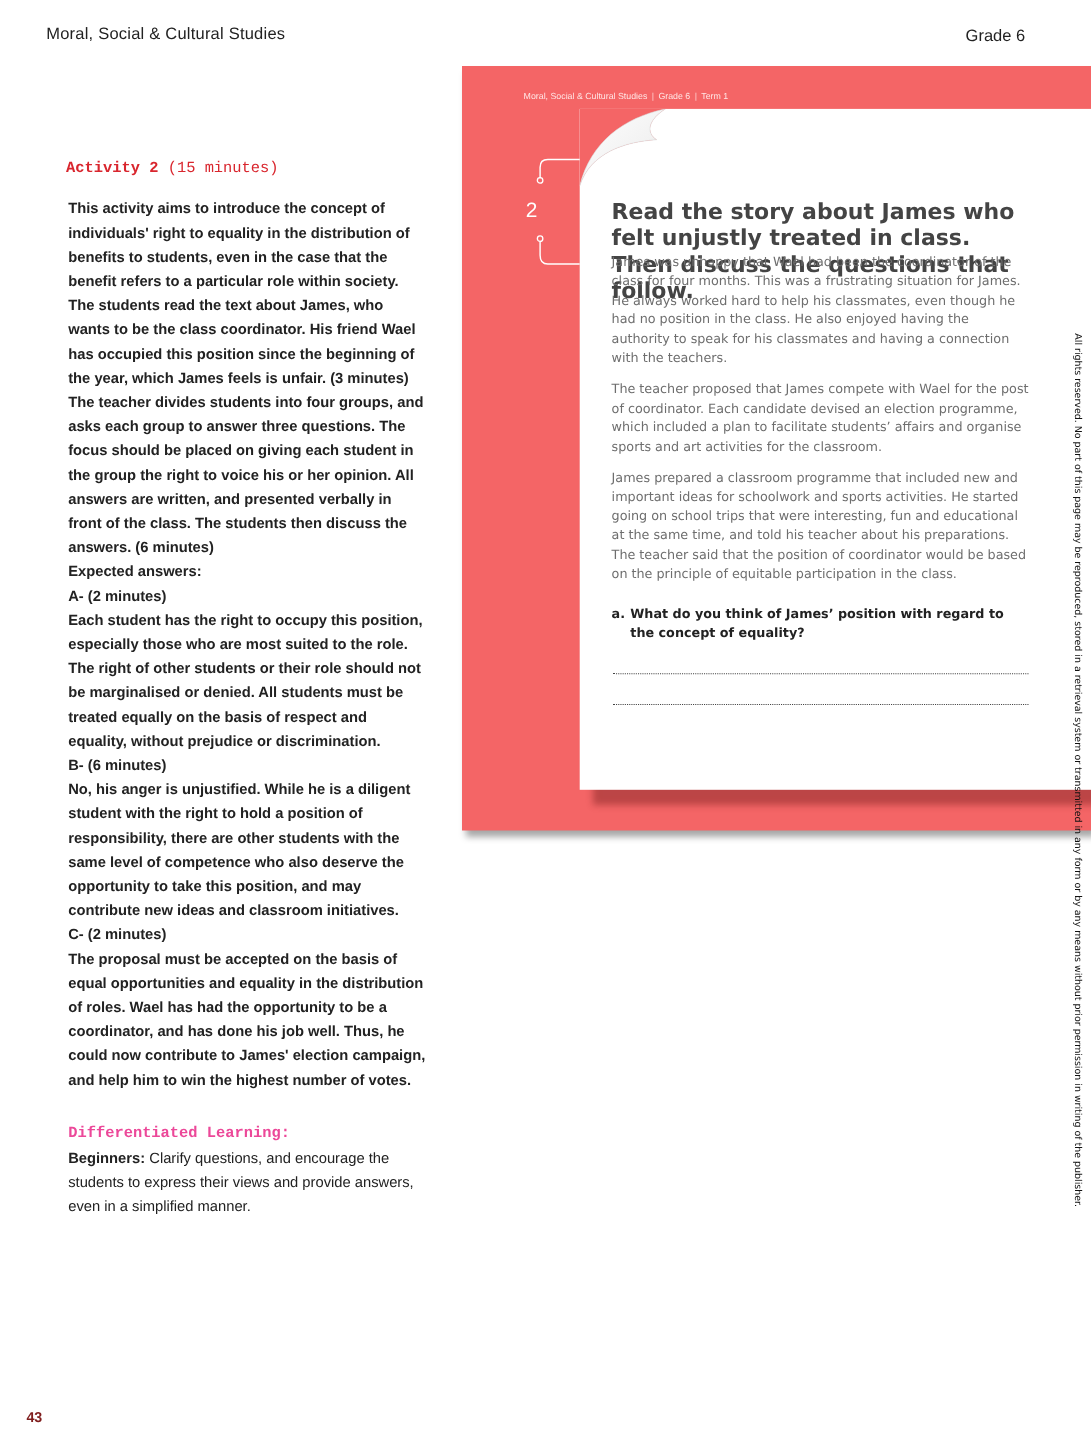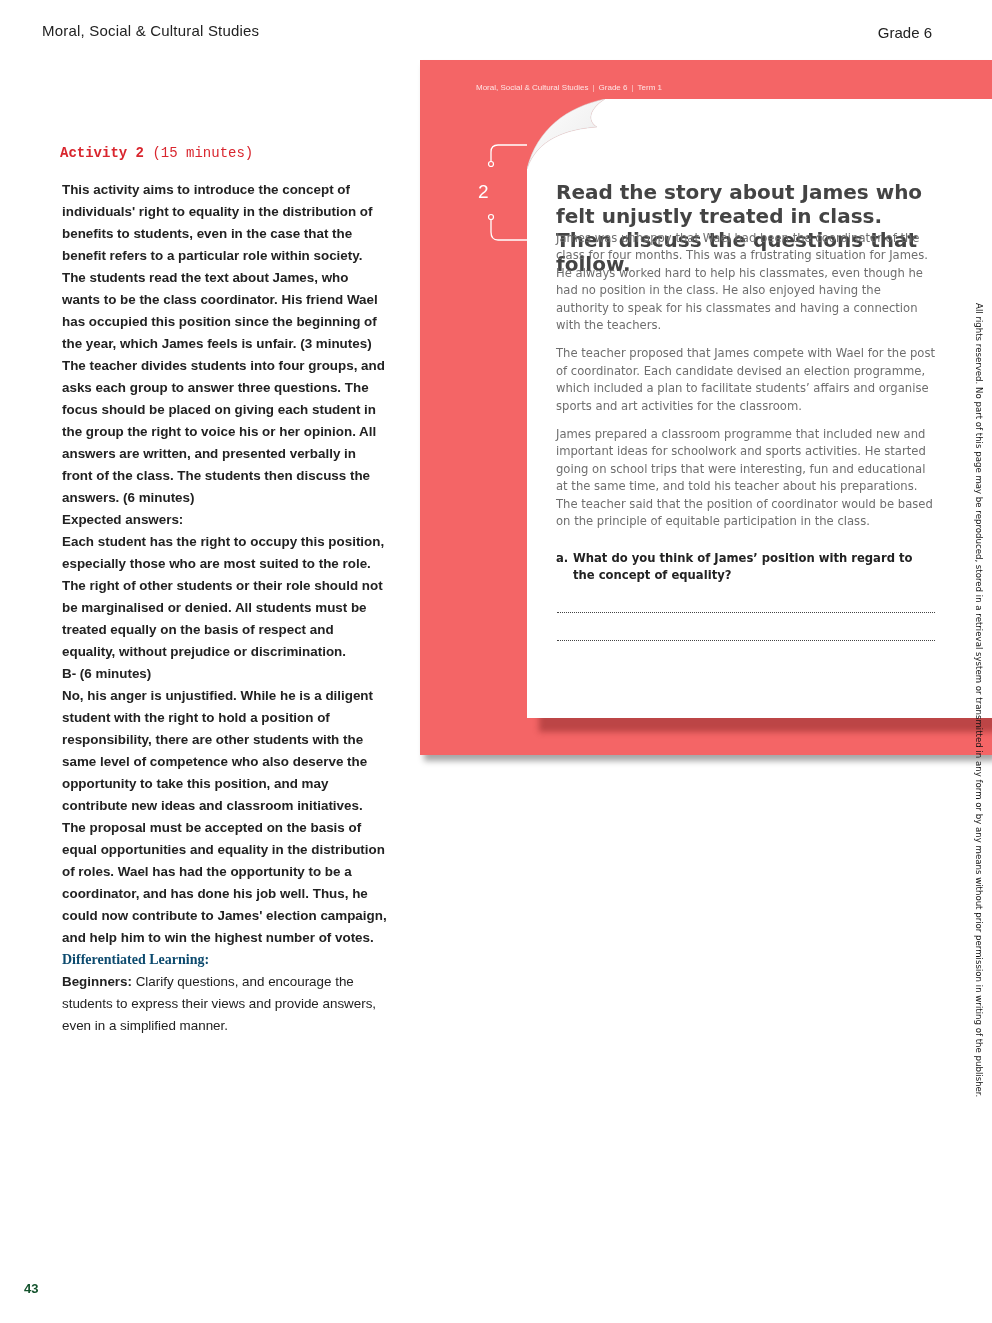--- a/index.html
+++ b/index.html
@@ -7,25 +7,25 @@
       width: 992px; height: 1323px; position: relative; overflow: hidden;
       background: #ffffff; font-family: "DejaVu Sans", sans-serif; color: #222;
     }
     .hdr-left { position: absolute; left: 42px; top: 22px; font-size: 15px; color: #222; letter-spacing: 0.2px; font-family: "Liberation Sans", sans-serif; }
     .hdr-right { position: absolute; right: 60px; top: 24px; font-size: 15px; color: #222; font-family: "Liberation Sans", sans-serif; }
 
     .left-col { position: absolute; left: 62px; top: 145px; width: 325px; }
     .act-title { font-size: 14px; color: #d9262e; margin-left: -2px; margin-bottom: 18px; font-family: Liberation Mono, monospace; }
     .act-title b { font-weight: bold; }
     .body-p { font-size: 13.4px; line-height: 22px; color: #222; margin: 0; font-family: "Liberation Sans", sans-serif; font-weight: bold; }
-    .dl-title { font-size: 14px; font-weight: bold; color: #0c4a6e; line-height: 22px; font-family: Liberation Serif, serif; }
+    .dl-title { font-size: 14px; font-weight: bold; color: #ec4899; margin-top: 27px; line-height: 22px; font-family: Liberation Mono, monospace; }
     .dl-p { font-size: 13.4px; line-height: 22px; margin: 0; font-family: "Liberation Sans", sans-serif; }
     .dl-p b { font-weight: bold; }
 
-    .page-num { position: absolute; left: 24px; top: 1281px; font-size: 13px; font-weight: bold; color: #14532d; font-family: "Liberation Sans", sans-serif; }
+    .page-num { position: absolute; left: 24px; top: 1281px; font-size: 13px; font-weight: bold; color: #7f1d1d; font-family: "Liberation Sans", sans-serif; }
 
     .red-panel { position: absolute; left: 420px; top: 60px; width: 572px; height: 695px; background: #f46566; box-shadow: 4px 6px 6px rgba(0,0,0,0.35); }
     .panel-hdr { position: absolute; left: 476px; top: 83px; font-size: 8px; color: #ffe5e5; font-family: "Liberation Sans", sans-serif; text-align: center; }
     .panel-hdr .sep { margin: 0 4px; opacity: 0.8; }
     .white-page { position: absolute; left: 527px; top: 99px; width: 465px; height: 619px; background: #fff; box-shadow: 12px 14px 6px rgba(120,30,30,0.45); }
     .curl { position: absolute; left: 527px; top: 99px; width: 80px; height: 70px; }
     .bracket { position: absolute; left: 480px; top: 140px; width: 50px; height: 105px; }
     .num2 { position: absolute; left: 478px; top: 181px; font-size: 19px; color: #fff; font-family: "Liberation Sans", sans-serif; }
 
     .inst { position: absolute; left: 556px; top: 180px; width: 385px; font-size: 20px; font-weight: bold; line-height: 24px; color: #444; font-family: "DejaVu Sans", sans-serif; }
@@ -47,23 +47,25 @@
 
 <div class="left-col">
   <div class="act-title">
     <b>Activity 2</b>
     <span>(15 minutes)</span>
   </div>
   <p class="body-p">This activity aims to introduce the concept of individuals' right to equality in the distribution of benefits to students, even in the case that the benefit refers to a particular role within society.</p>
   <p class="body-p">The students read the text about James, who wants to be the class coordinator. His friend Wael has occupied this position since the beginning of the year, which James feels is unfair. (3 minutes)</p>
   <p class="body-p">The teacher divides students into four groups, and asks each group to answer three questions. The focus should be placed on giving each student in the group the right to voice his or her opinion. All answers are written, and presented verbally in front of the class. The students then discuss the answers. (6 minutes)</p>
   <p class="body-p">Expected answers:</p>
+  <p class="body-p">A- (2 minutes)</p>
   <p class="body-p">Each student has the right to occupy this position, especially those who are most suited to the role. The right of other students or their role should not be marginalised or denied. All students must be treated equally on the basis of respect and equality, without prejudice or discrimination.</p>
   <p class="body-p">B- (6 minutes)</p>
   <p class="body-p">No, his anger is unjustified. While he is a diligent student with the right to hold a position of responsibility, there are other students with the same level of competence who also deserve the opportunity to take this position, and may contribute new ideas and classroom initiatives.</p>
+  <p class="body-p">C- (2 minutes)</p>
   <p class="body-p">The proposal must be accepted on the basis of equal opportunities and equality in the distribution of roles. Wael has had the opportunity to be a coordinator, and has done his job well. Thus, he could now contribute to James' election campaign, and help him to win the highest number of votes.</p>
 
   <div class="dl-title">Differentiated Learning:</div>
   <p class="dl-p"><b>Beginners:</b><span> Clarify questions, and encourage the students to express their views and provide answers, even in a simplified manner.</span></p>
 </div>
 
 <div class="page-num">43</div>
 
 <div class="red-panel"></div>
 <div class="panel-hdr">

